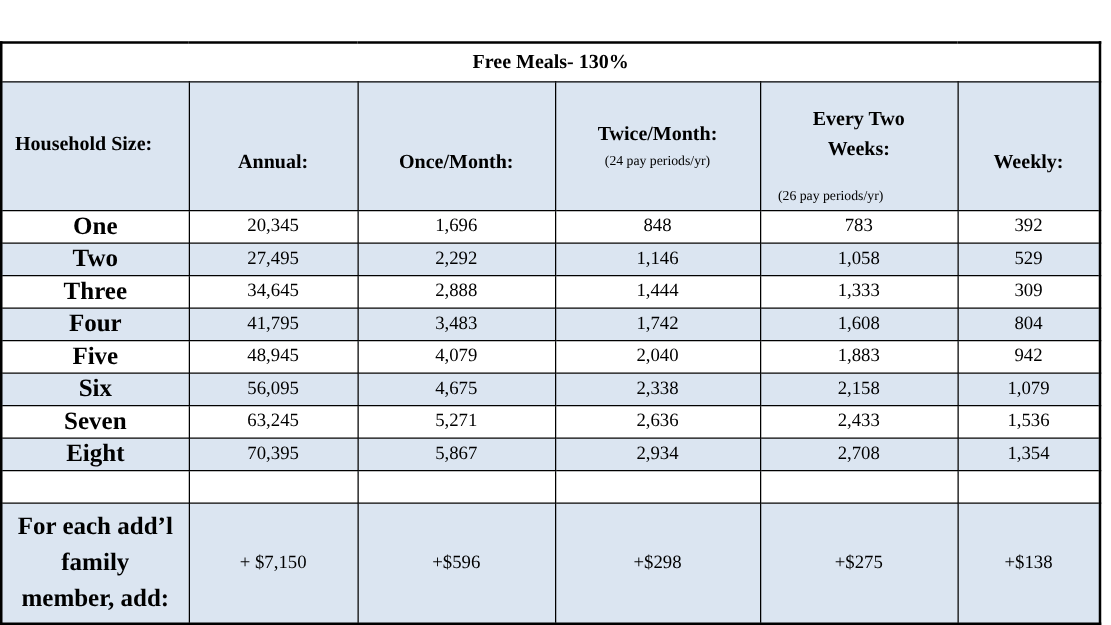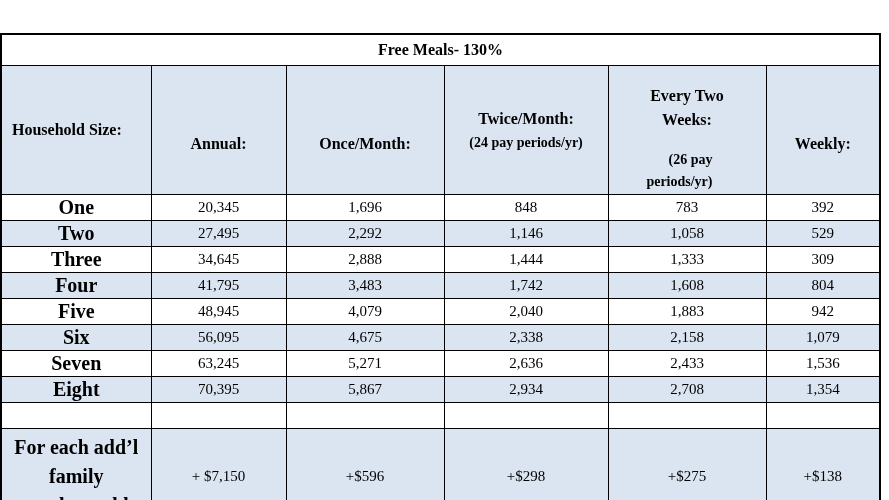--- a/index.html
+++ b/index.html
@@ -52,28 +52,28 @@
     line-height: 1.55;
     padding: 2px 8px;
   }
   .header-row th.col-household {
     text-align: left;
     padding-left: 10px;
   }
   .hdr-label { display: block; }
   .hdr-sub {
     display: block;
-    font-weight: bold;
-    font-size: 14px;
+    font-weight: normal;
+    font-size: 11px;
   }
   
   .header-row th.hdr-low { padding-top: 30px; }
   
   .col-everytwo .hdr-label { max-width: 96px; margin: 16px auto; }
-  .col-everytwo .hdr-sub   { text-align: right; max-width: 96px; }
+  .col-everytwo .hdr-sub   { text-align: center; max-width: 96px; }
 
   tbody td {
     height: 26px;
     font-size: 15px;
     text-align: center;
     vertical-align: middle;
     background: #ffffff;
   }
   tbody td.cell-household {
     font-weight: bold;

